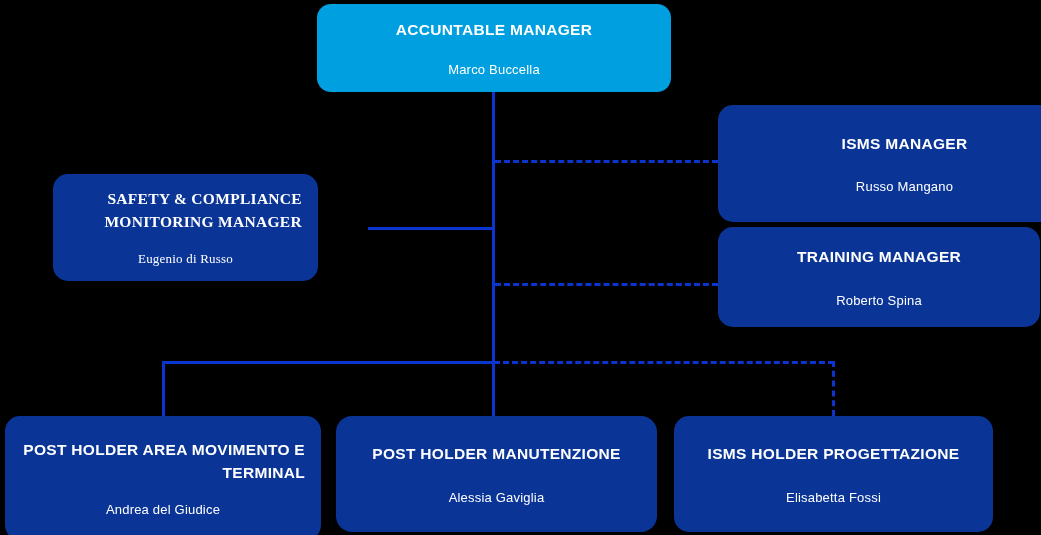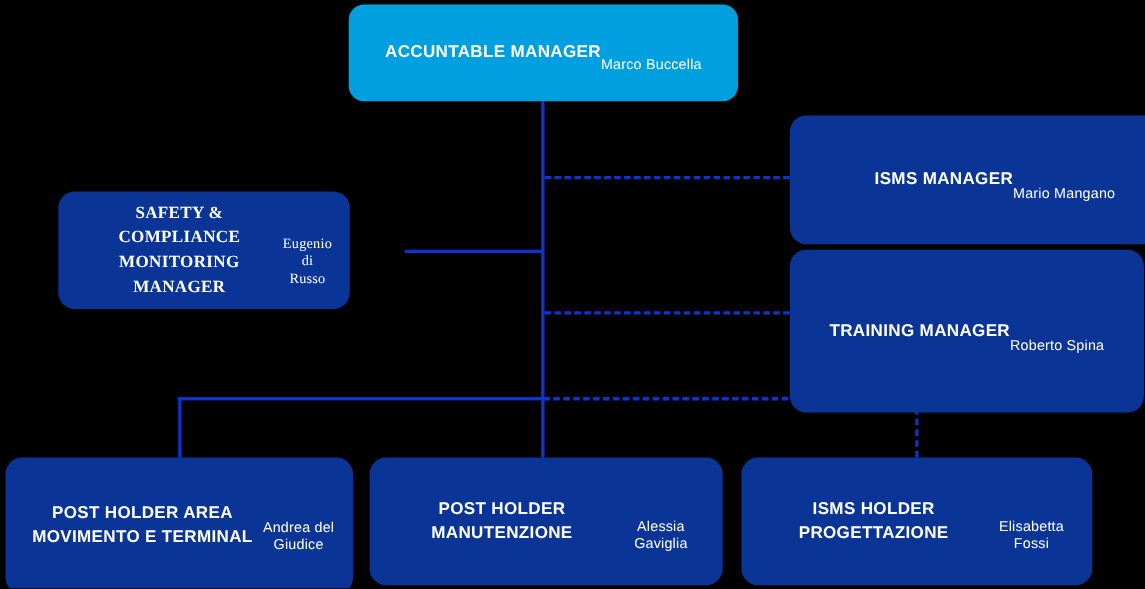--- a/index.html
+++ b/index.html
@@ -12,22 +12,22 @@
   html,body{margin:0;padding:0;background:var(--bg);}
   .canvas{
     position:relative;
     width:1041px;height:535px;
     background:var(--bg);
     font-family:"Liberation Sans", sans-serif;
     overflow:hidden;
   }
   .node{
     position:absolute;
-    display:flex;flex-direction:row;align-items:center;justify-content:center;
-    text-align:center;
+    display:flex;flex-direction:column;align-items:center;justify-content:center;
+    text-align:right;
     color:var(--text);
     border-radius:15px;
     padding:0 16px;
     box-sizing:border-box;
   }
   .node--light{background:var(--accent-light);}
   .node--dark{background:var(--accent-dark);}
   .node .title{
     font-weight:700;
     font-size:15.5px;
@@ -43,24 +43,24 @@
   
   .line{position:absolute;}
   .h-solid{height:0;border-top:3px solid var(--connector);}
   .h-dashed{height:0;border-top:3px dashed var(--connector);}
   .v-solid{width:0;border-left:3px solid var(--connector);}
   .v-dashed{width:0;border-left:3px dashed var(--connector);}
 
   
   #node-accountable   {left:317px; top:4px;   width:354px; height:88px;  border-radius:14px;}
   #node-isms          {left:718px; top:105px; width:373px; height:117px;}
-  #node-training      {left:718px; top:227px; width:322px; height:148px;}
+  #node-training      {left:718px; top:227px; width:322px; height:100px;}
   #node-safety        {left:53px;  top:174px; width:265px; height:107px;font-family:Liberation Serif, serif;}
   #node-ph-movimento  {left:5px;   top:416px; width:316px; height:124px;}
-  #node-ph-manutenzione{left:336px;top:416px; width:321px; height:116px;}
+  #node-ph-manutenzione{left:336px;top:416px; width:321px; height:116px;border-radius:16px;}
   #node-ph-progettazione{left:674px;top:416px;width:319px; height:116px;}
   #node-safety .person, #node-ph-movimento .person{margin-top:18px;}
   #node-accountable .person{margin-top:20px;}
 
   
   #conn-trunk-v        {left:492px; top:92px;  height:324px;}
   #conn-isms-h         {left:495px; top:160px; width:223px;}
   #conn-training-h     {left:495px; top:283px; width:223px;}
   #conn-safety-h       {left:368px; top:227px; width:126px;}
   #conn-bottom-left-h  {left:162px; top:361px; width:332px;}
@@ -82,21 +82,21 @@
   <div class="line v-solid" id="conn-movimento-v"></div>
   <div class="line v-dashed" id="conn-progettazione-v"></div>
 
   <div class="node node--light" id="node-accountable">
     <div class="title">ACCUNTABLE MANAGER</div>
     <div class="person">Marco Buccella</div>
   </div>
 
   <div class="node node--dark" id="node-isms">
     <div class="title">ISMS MANAGER</div>
-    <div class="person">Mario Mangano</div>
+    <div class="person">Russo Mangano</div>
   </div>
 
   <div class="node node--dark" id="node-training">
     <div class="title">TRAINING MANAGER</div>
     <div class="person">Roberto Spina</div>
   </div>
 
   <div class="node node--dark" id="node-safety">
     <div class="title">SAFETY &amp; COMPLIANCE MONITORING MANAGER</div>
     <div class="person">Eugenio di Russo</div>

